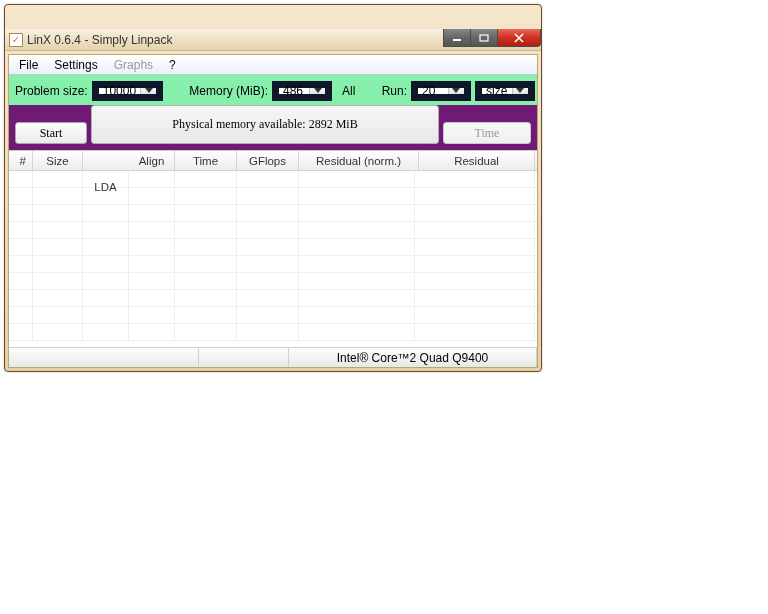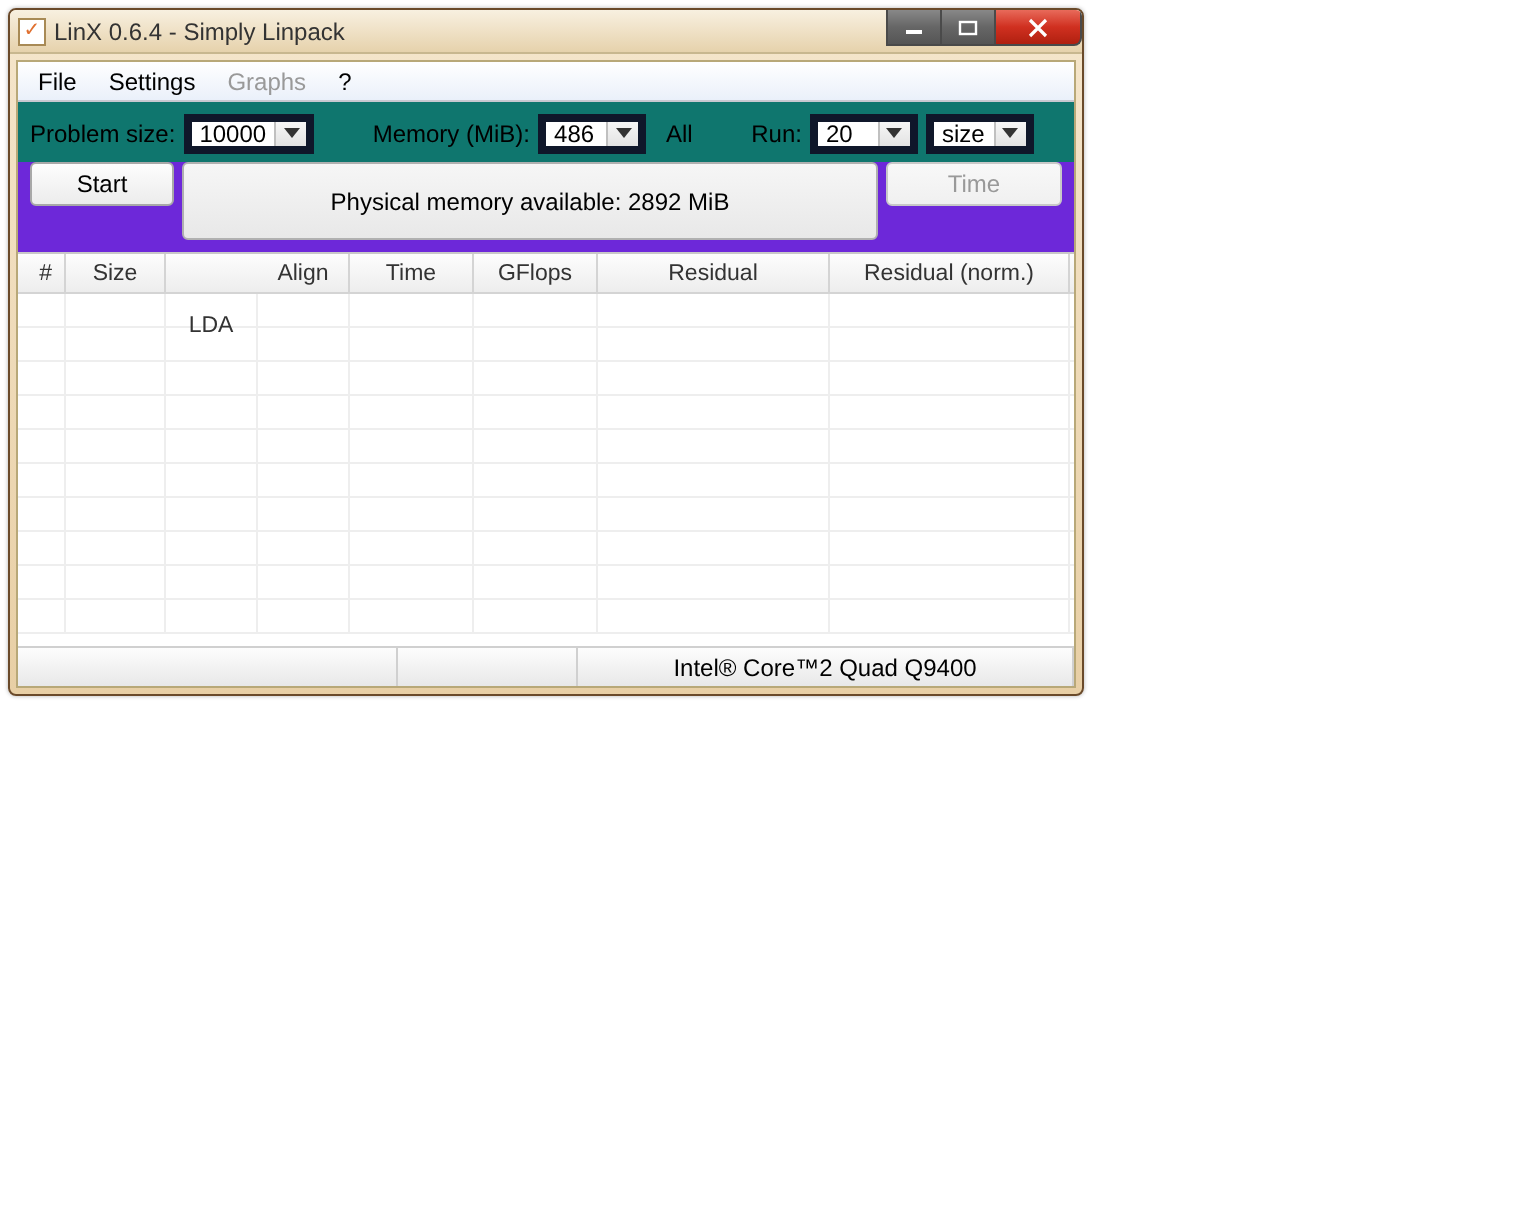--- a/index.html
+++ b/index.html
@@ -23,20 +23,21 @@
     box-shadow: 0 0 2px rgba(0,0,0,0.3);
     background: linear-gradient(to bottom, #f5e6cc 0%, #e8cfa5 100%);
   }
   .titlebar {
     height: 22px;
     background: linear-gradient(to bottom, #f8f0e0 0%, #e6d2ac 100%);
     display: flex;
     align-items: center;
     padding: 0 0 0 4px;
     border-bottom: 1px solid #c8b78f;
+    margin-top: 24px;
   }
   .app-icon {
     width: 14px; height: 14px;
     background: #fff;
     border: 1px solid #a88a55;
     display: inline-flex;
     align-items: center;
     justify-content: center;
     margin-right: 4px;
   }
@@ -93,29 +94,29 @@
   }
   .menu-item {
     padding: 2px 8px;
     cursor: default;
   }
   .menu-item.disabled { color: #999; }
 
   .controls-row {
     display: flex;
     align-items: center;
-    padding: 6px 20px 4px 6px;
-    background: #0f766e;
+    padding: 6px 2px 4px 6px;
+    background: #86efac;
     gap: 4px;
   }
   .label { white-space: nowrap; }
   .combo {
     display: flex;
     align-items: center;
-    border: 4px solid #0f172a;
+    border: 7px solid #0f172a;
     background: #fff;
     height: 20px;
   }
   .combo-val {
     padding: 0 4px;
     min-width: 30px;
   }
   .combo-btn {
     width: 16px;
     height: 100%;
@@ -123,24 +124,25 @@
     align-items: center;
     justify-content: center;
     background: linear-gradient(to bottom,#f6f6f6,#e3e3e3);
     border-left: 1px solid #c0c0c0;
   }
   .combo-btn svg { display:block; }
   .spacer-md { width: 40px; }
 
   .buttons-row {
     display: flex;
-    align-items: flex-start;
+    align-items: flex-end;
     padding: 0 6px 6px 6px;
     gap: 4px;
-    background: #6d28d9;
+    background: #701a75;
+    font-family: Liberation Serif, serif;
   }
   .btn {
     height: 22px;
     border: 1px solid #a8a8a8;
     border-radius: 3px;
     background: linear-gradient(to bottom, #fdfdfd, #ececec);
     display: flex;
     align-items: center;
     justify-content: center;
     padding: 0 10px;
@@ -305,22 +307,22 @@
     </div>
 
     <div class="grid">
       <div class="grid-header">
         <div class="gh num">#</div>
         <div class="gh size">Size</div>
         <div class="gh lda">LDA</div>
         <div class="gh align">Align</div>
         <div class="gh time">Time</div>
         <div class="gh gflops">GFlops</div>
+        <div class="gh residn">Residual (norm.)</div>
         <div class="gh resid">Residual</div>
-        <div class="gh residn">Residual (norm.)</div>
       </div>
       <div class="grid-body">
         <div class="grid-row">
             <div class="gc num"></div>
             <div class="gc size"></div>
             <div class="gc lda"></div>
             <div class="gc align"></div>
             <div class="gc time"></div>
             <div class="gc gflops"></div>
             <div class="gc resid"></div>

